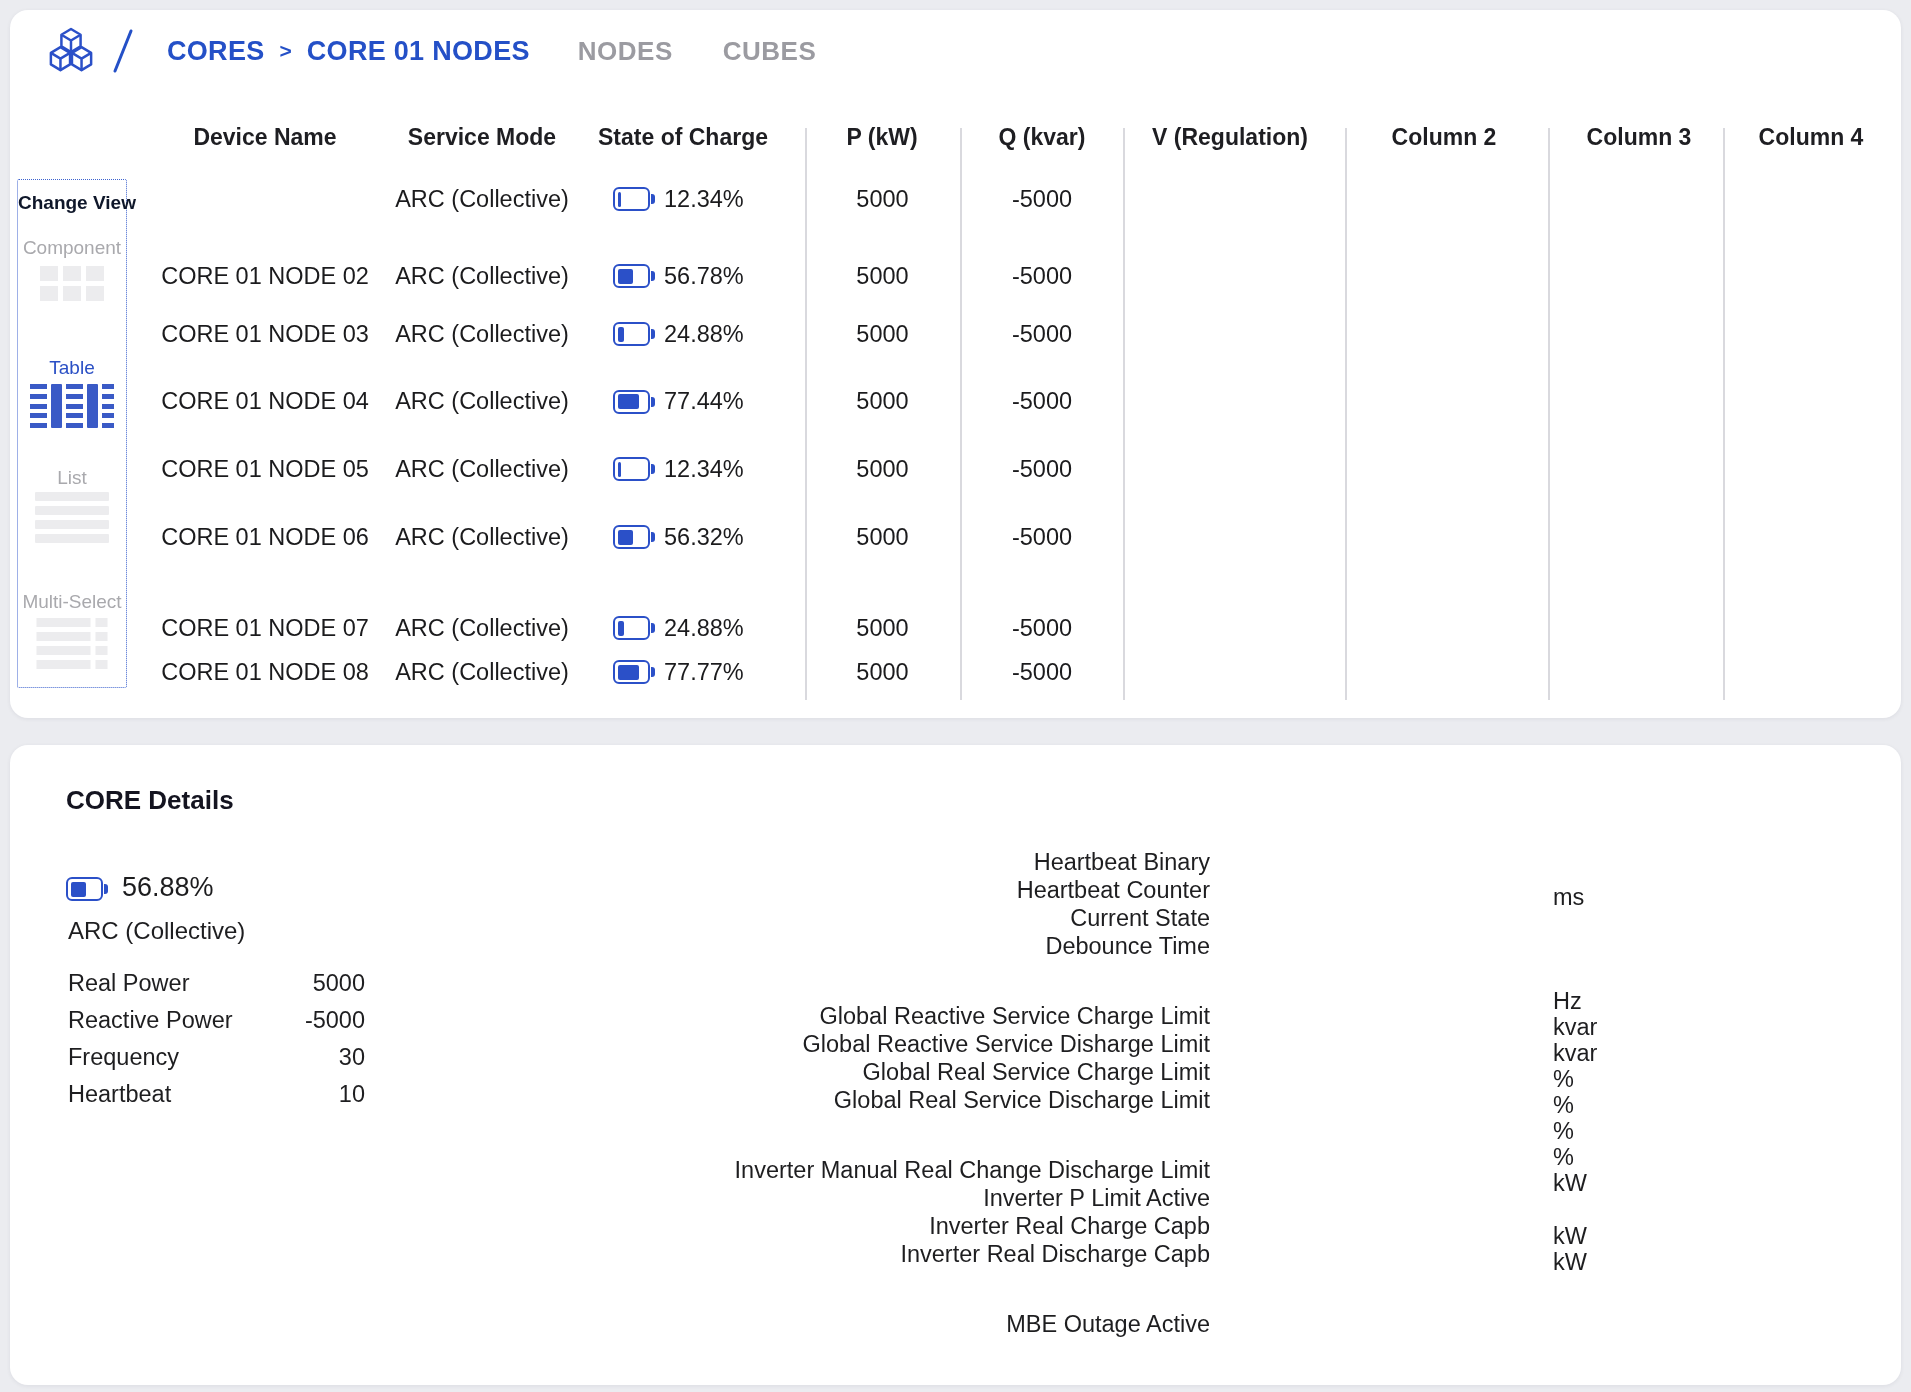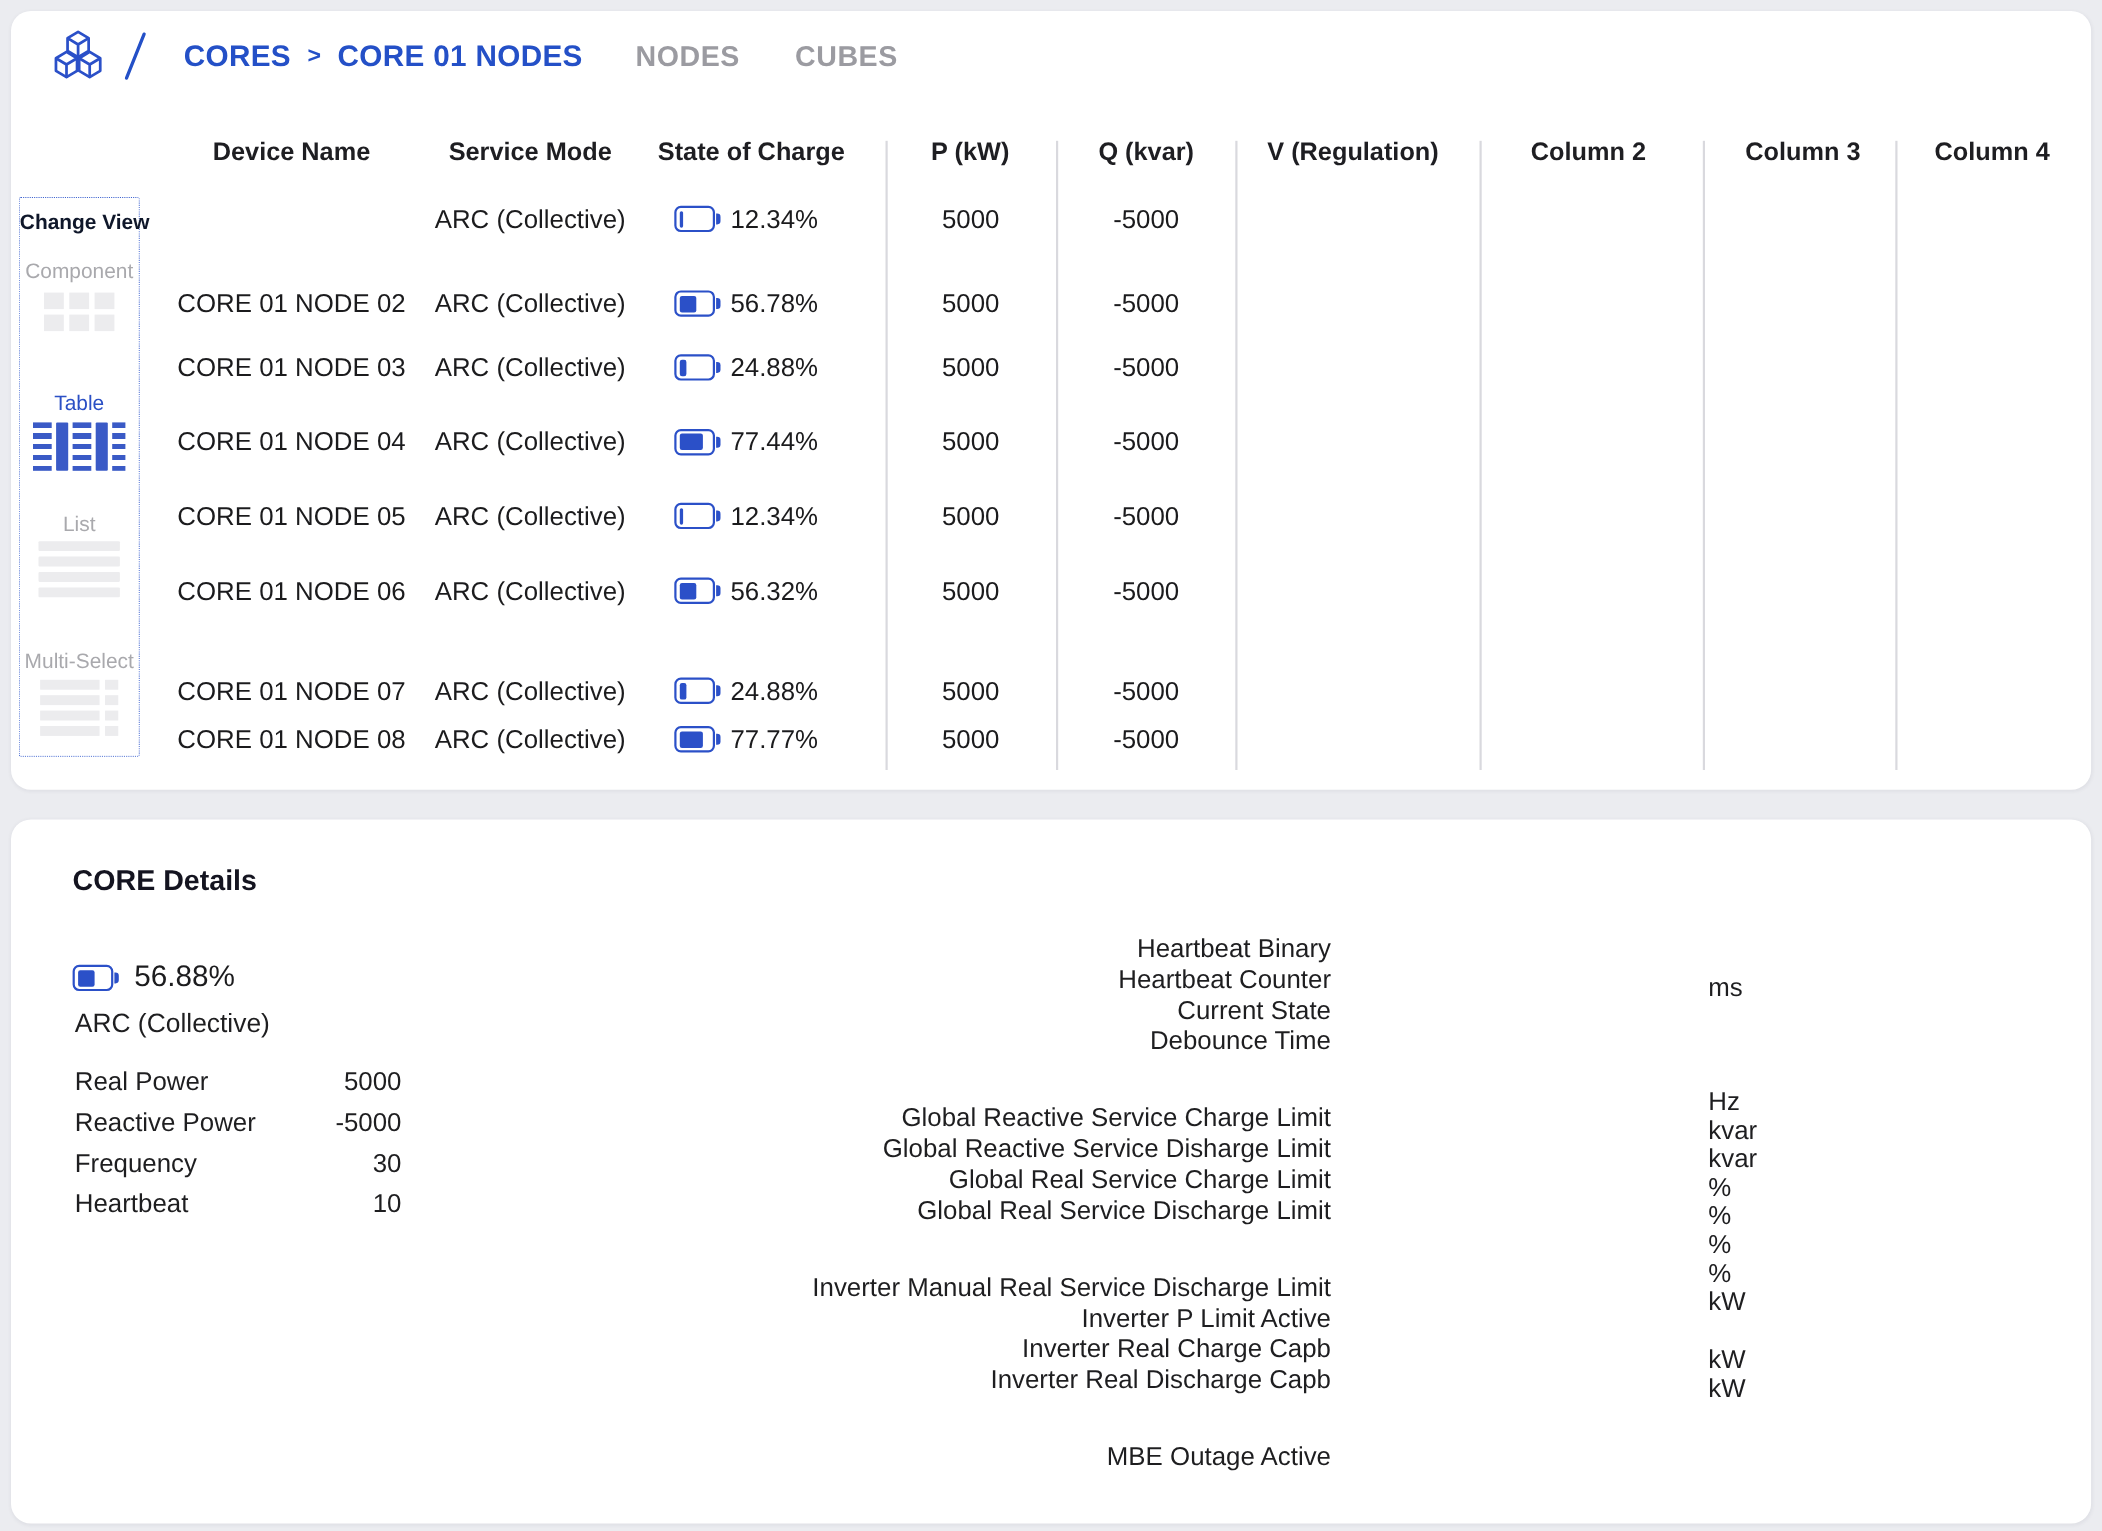--- a/index.html
+++ b/index.html
@@ -309,21 +309,21 @@
           <div>Current State</div>
           <div>Debounce Time</div>
         </div>
         <div class="grp">
           <div>Global Reactive Service Charge Limit</div>
           <div>Global Reactive Service Disharge Limit</div>
           <div>Global Real Service Charge Limit</div>
           <div>Global Real Service Discharge Limit</div>
         </div>
         <div class="grp">
-          <div>Inverter Manual Real Service Discharge Limit</div>
+          <div>Inverter Manual Real Change Discharge Limit</div>
           <div>Inverter P Limit Active</div>
           <div>Inverter Real Charge Capb</div>
           <div>Inverter Real Discharge Capb</div>
         </div>
         <div class="grp">
           <div>MBE Outage Active</div>
         </div>
       </div>
     <div id="unit-labels">
         <div>

